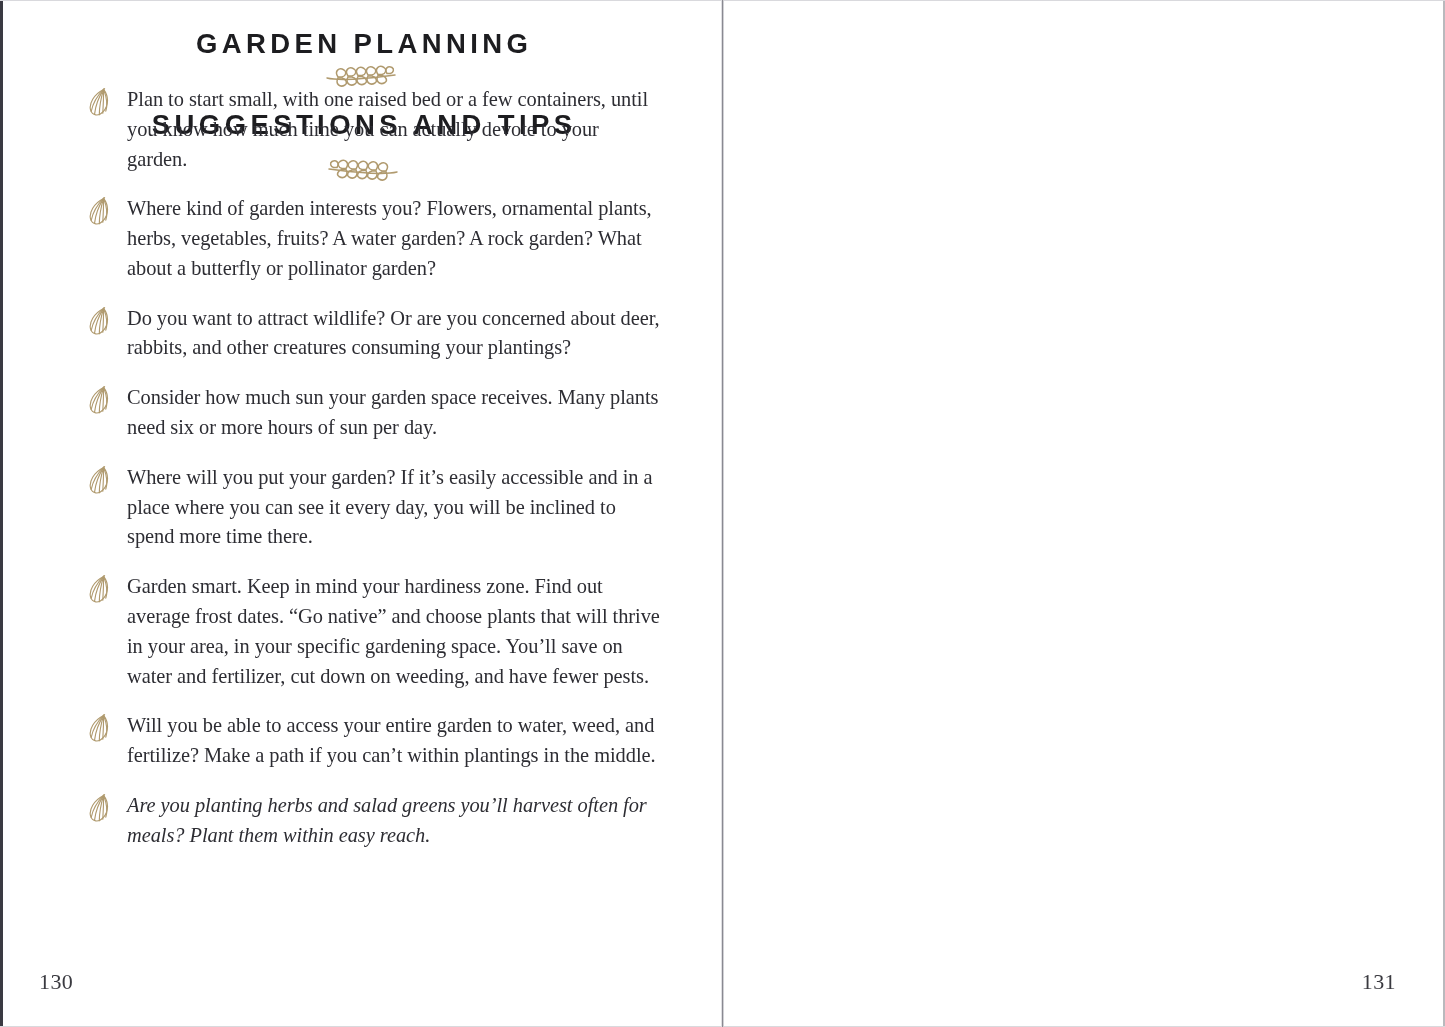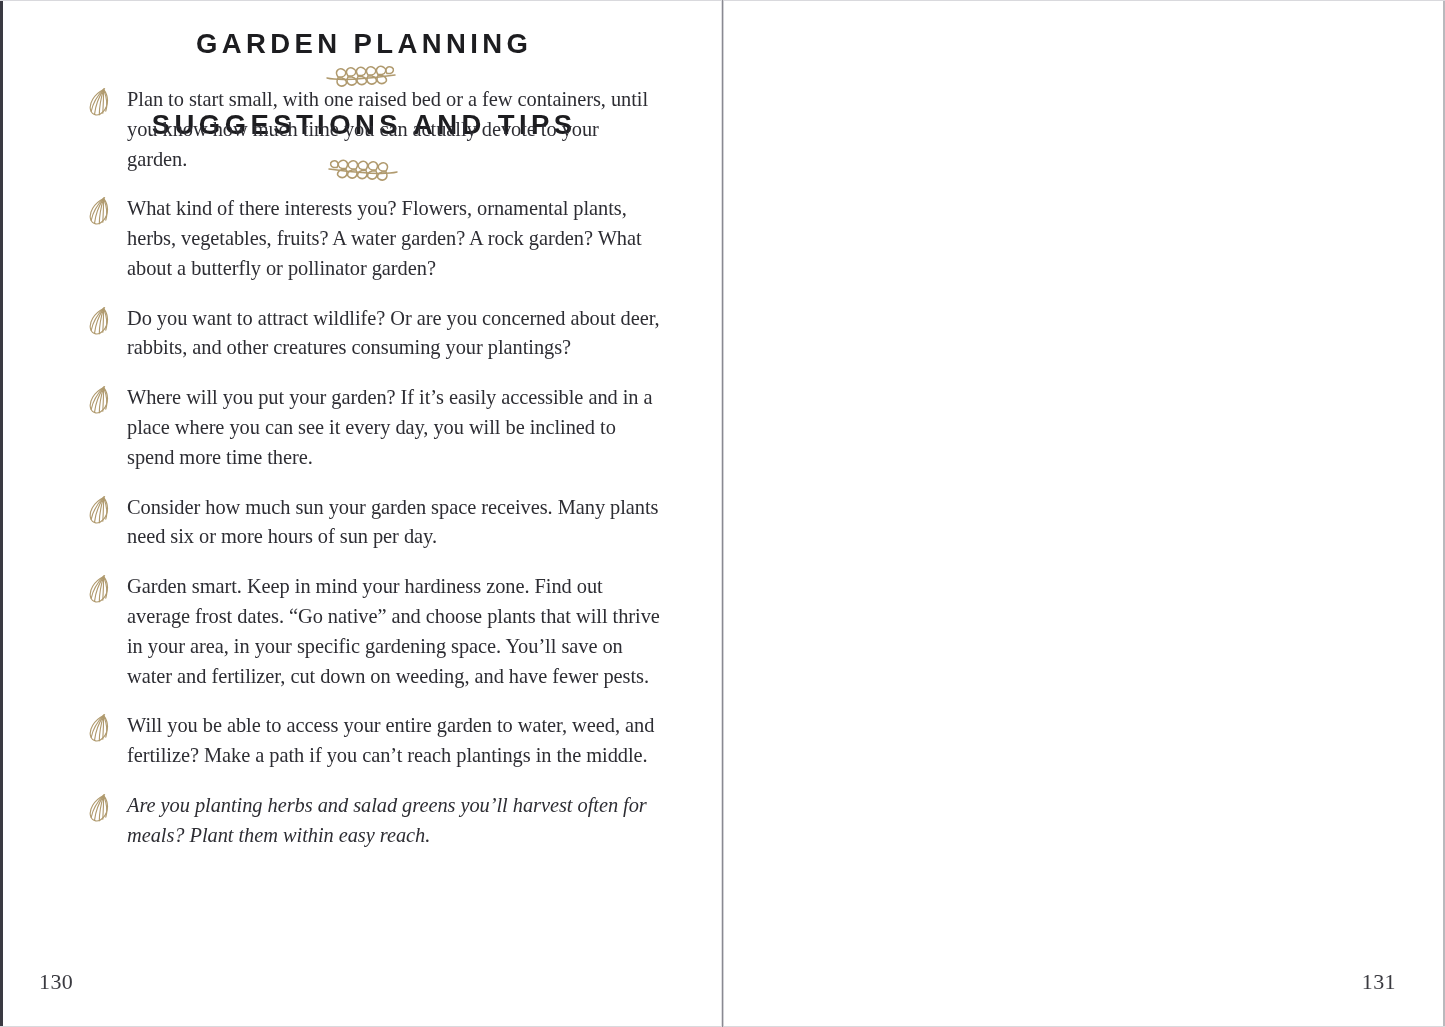--- a/index.html
+++ b/index.html
@@ -216,21 +216,21 @@
               <g fill="none" stroke="#b09a6e" stroke-width="1.15" stroke-linecap="round">
                 <path d="M14.6 1.4 C19.8 8.2, 20 17.2, 14.2 23.6 C9.4 28.9, 3.2 27.6, 1.6 22.2 C-0.3 15.8, 4.8 6.2, 14.6 1.4 Z"></path>
                 <path d="M14.6 1.4 C12.2 9.2, 10.4 18.4, 10.3 26.8"></path>
                 <path d="M14.6 1.4 C10.2 8.4, 6.6 17.2, 5.6 25.9"></path>
                 <path d="M14.6 1.4 C8.4 7.6, 3.8 15.8, 2.2 23.4"></path>
                 <path d="M14.6 1.4 C14.6 9.6, 14.2 18.8, 13.8 25.2"></path>
                 <path d="M14.6 1.4 C17.4 8.6, 18.6 17.4, 16.8 23.2"></path>
                 <path d="M14.6 1.4 L15.6 0.6"></path>
               </g>
             </svg></span>
-          <span class="tip-text">What kind of there interests you? Flowers, ornamental plants, herbs, vegetables, fruits? A water garden? A rock garden? What about a butterfly or pollinator garden?</span>
+          <span class="tip-text">Where kind of garden interests you? Flowers, ornamental plants, herbs, vegetables, fruits? A water garden? A rock garden? What about a butterfly or pollinator garden?</span>
         </li>
         <li class="tip">
           <span class="tip-icon"><svg width="22" height="29" viewBox="0 0 22 29" aria-hidden="true">
               <g fill="none" stroke="#b09a6e" stroke-width="1.15" stroke-linecap="round">
                 <path d="M14.6 1.4 C19.8 8.2, 20 17.2, 14.2 23.6 C9.4 28.9, 3.2 27.6, 1.6 22.2 C-0.3 15.8, 4.8 6.2, 14.6 1.4 Z"></path>
                 <path d="M14.6 1.4 C12.2 9.2, 10.4 18.4, 10.3 26.8"></path>
                 <path d="M14.6 1.4 C10.2 8.4, 6.6 17.2, 5.6 25.9"></path>
                 <path d="M14.6 1.4 C8.4 7.6, 3.8 15.8, 2.2 23.4"></path>
                 <path d="M14.6 1.4 C14.6 9.6, 14.2 18.8, 13.8 25.2"></path>
                 <path d="M14.6 1.4 C17.4 8.6, 18.6 17.4, 16.8 23.2"></path>
@@ -244,63 +244,63 @@
               <g fill="none" stroke="#b09a6e" stroke-width="1.15" stroke-linecap="round">
                 <path d="M14.6 1.4 C19.8 8.2, 20 17.2, 14.2 23.6 C9.4 28.9, 3.2 27.6, 1.6 22.2 C-0.3 15.8, 4.8 6.2, 14.6 1.4 Z"></path>
                 <path d="M14.6 1.4 C12.2 9.2, 10.4 18.4, 10.3 26.8"></path>
                 <path d="M14.6 1.4 C10.2 8.4, 6.6 17.2, 5.6 25.9"></path>
                 <path d="M14.6 1.4 C8.4 7.6, 3.8 15.8, 2.2 23.4"></path>
                 <path d="M14.6 1.4 C14.6 9.6, 14.2 18.8, 13.8 25.2"></path>
                 <path d="M14.6 1.4 C17.4 8.6, 18.6 17.4, 16.8 23.2"></path>
                 <path d="M14.6 1.4 L15.6 0.6"></path>
               </g>
             </svg></span>
+          <span class="tip-text">Consider how much sun your garden space receives. Many plants need six or more hours of sun per day.</span>
+        </li>
+        <li class="tip">
+          <span class="tip-icon"><svg width="22" height="29" viewBox="0 0 22 29" aria-hidden="true">
+              <g fill="none" stroke="#b09a6e" stroke-width="1.15" stroke-linecap="round">
+                <path d="M14.6 1.4 C19.8 8.2, 20 17.2, 14.2 23.6 C9.4 28.9, 3.2 27.6, 1.6 22.2 C-0.3 15.8, 4.8 6.2, 14.6 1.4 Z"></path>
+                <path d="M14.6 1.4 C12.2 9.2, 10.4 18.4, 10.3 26.8"></path>
+                <path d="M14.6 1.4 C10.2 8.4, 6.6 17.2, 5.6 25.9"></path>
+                <path d="M14.6 1.4 C8.4 7.6, 3.8 15.8, 2.2 23.4"></path>
+                <path d="M14.6 1.4 C14.6 9.6, 14.2 18.8, 13.8 25.2"></path>
+                <path d="M14.6 1.4 C17.4 8.6, 18.6 17.4, 16.8 23.2"></path>
+                <path d="M14.6 1.4 L15.6 0.6"></path>
+              </g>
+            </svg></span>
           <span class="tip-text">Where will you put your garden? If it’s easily accessible and in a place where you can see it every day, you will be inclined to spend more time there.</span>
         </li>
         <li class="tip">
           <span class="tip-icon"><svg width="22" height="29" viewBox="0 0 22 29" aria-hidden="true">
               <g fill="none" stroke="#b09a6e" stroke-width="1.15" stroke-linecap="round">
                 <path d="M14.6 1.4 C19.8 8.2, 20 17.2, 14.2 23.6 C9.4 28.9, 3.2 27.6, 1.6 22.2 C-0.3 15.8, 4.8 6.2, 14.6 1.4 Z"></path>
                 <path d="M14.6 1.4 C12.2 9.2, 10.4 18.4, 10.3 26.8"></path>
                 <path d="M14.6 1.4 C10.2 8.4, 6.6 17.2, 5.6 25.9"></path>
                 <path d="M14.6 1.4 C8.4 7.6, 3.8 15.8, 2.2 23.4"></path>
                 <path d="M14.6 1.4 C14.6 9.6, 14.2 18.8, 13.8 25.2"></path>
                 <path d="M14.6 1.4 C17.4 8.6, 18.6 17.4, 16.8 23.2"></path>
                 <path d="M14.6 1.4 L15.6 0.6"></path>
               </g>
             </svg></span>
-          <span class="tip-text">Consider how much sun your garden space receives. Many plants need six or more hours of sun per day.</span>
-        </li>
-        <li class="tip">
-          <span class="tip-icon"><svg width="22" height="29" viewBox="0 0 22 29" aria-hidden="true">
-              <g fill="none" stroke="#b09a6e" stroke-width="1.15" stroke-linecap="round">
-                <path d="M14.6 1.4 C19.8 8.2, 20 17.2, 14.2 23.6 C9.4 28.9, 3.2 27.6, 1.6 22.2 C-0.3 15.8, 4.8 6.2, 14.6 1.4 Z"></path>
-                <path d="M14.6 1.4 C12.2 9.2, 10.4 18.4, 10.3 26.8"></path>
-                <path d="M14.6 1.4 C10.2 8.4, 6.6 17.2, 5.6 25.9"></path>
-                <path d="M14.6 1.4 C8.4 7.6, 3.8 15.8, 2.2 23.4"></path>
-                <path d="M14.6 1.4 C14.6 9.6, 14.2 18.8, 13.8 25.2"></path>
-                <path d="M14.6 1.4 C17.4 8.6, 18.6 17.4, 16.8 23.2"></path>
-                <path d="M14.6 1.4 L15.6 0.6"></path>
-              </g>
-            </svg></span>
           <span class="tip-text">Garden smart. Keep in mind your hardiness zone. Find out average frost dates. “Go native” and choose plants that will thrive in your area, in your specific gardening space. You’ll save on water and fertilizer, cut down on weeding, and have fewer pests.</span>
         </li>
         <li class="tip">
           <span class="tip-icon"><svg width="22" height="29" viewBox="0 0 22 29" aria-hidden="true">
               <g fill="none" stroke="#b09a6e" stroke-width="1.15" stroke-linecap="round">
                 <path d="M14.6 1.4 C19.8 8.2, 20 17.2, 14.2 23.6 C9.4 28.9, 3.2 27.6, 1.6 22.2 C-0.3 15.8, 4.8 6.2, 14.6 1.4 Z"></path>
                 <path d="M14.6 1.4 C12.2 9.2, 10.4 18.4, 10.3 26.8"></path>
                 <path d="M14.6 1.4 C10.2 8.4, 6.6 17.2, 5.6 25.9"></path>
                 <path d="M14.6 1.4 C8.4 7.6, 3.8 15.8, 2.2 23.4"></path>
                 <path d="M14.6 1.4 C14.6 9.6, 14.2 18.8, 13.8 25.2"></path>
                 <path d="M14.6 1.4 C17.4 8.6, 18.6 17.4, 16.8 23.2"></path>
                 <path d="M14.6 1.4 L15.6 0.6"></path>
               </g>
             </svg></span>
-          <span class="tip-text">Will you be able to access your entire garden to water, weed, and fertilize? Make a path if you can’t reach plantings in the middle.</span>
+          <span class="tip-text">Will you be able to access your entire garden to water, weed, and fertilize? Make a path if you can’t within plantings in the middle.</span>
         </li>
         <li class="tip">
           <span class="tip-icon"><svg width="22" height="29" viewBox="0 0 22 29" aria-hidden="true">
               <g fill="none" stroke="#b09a6e" stroke-width="1.15" stroke-linecap="round">
                 <path d="M14.6 1.4 C19.8 8.2, 20 17.2, 14.2 23.6 C9.4 28.9, 3.2 27.6, 1.6 22.2 C-0.3 15.8, 4.8 6.2, 14.6 1.4 Z"></path>
                 <path d="M14.6 1.4 C12.2 9.2, 10.4 18.4, 10.3 26.8"></path>
                 <path d="M14.6 1.4 C10.2 8.4, 6.6 17.2, 5.6 25.9"></path>
                 <path d="M14.6 1.4 C8.4 7.6, 3.8 15.8, 2.2 23.4"></path>
                 <path d="M14.6 1.4 C14.6 9.6, 14.2 18.8, 13.8 25.2"></path>
                 <path d="M14.6 1.4 C17.4 8.6, 18.6 17.4, 16.8 23.2"></path>

